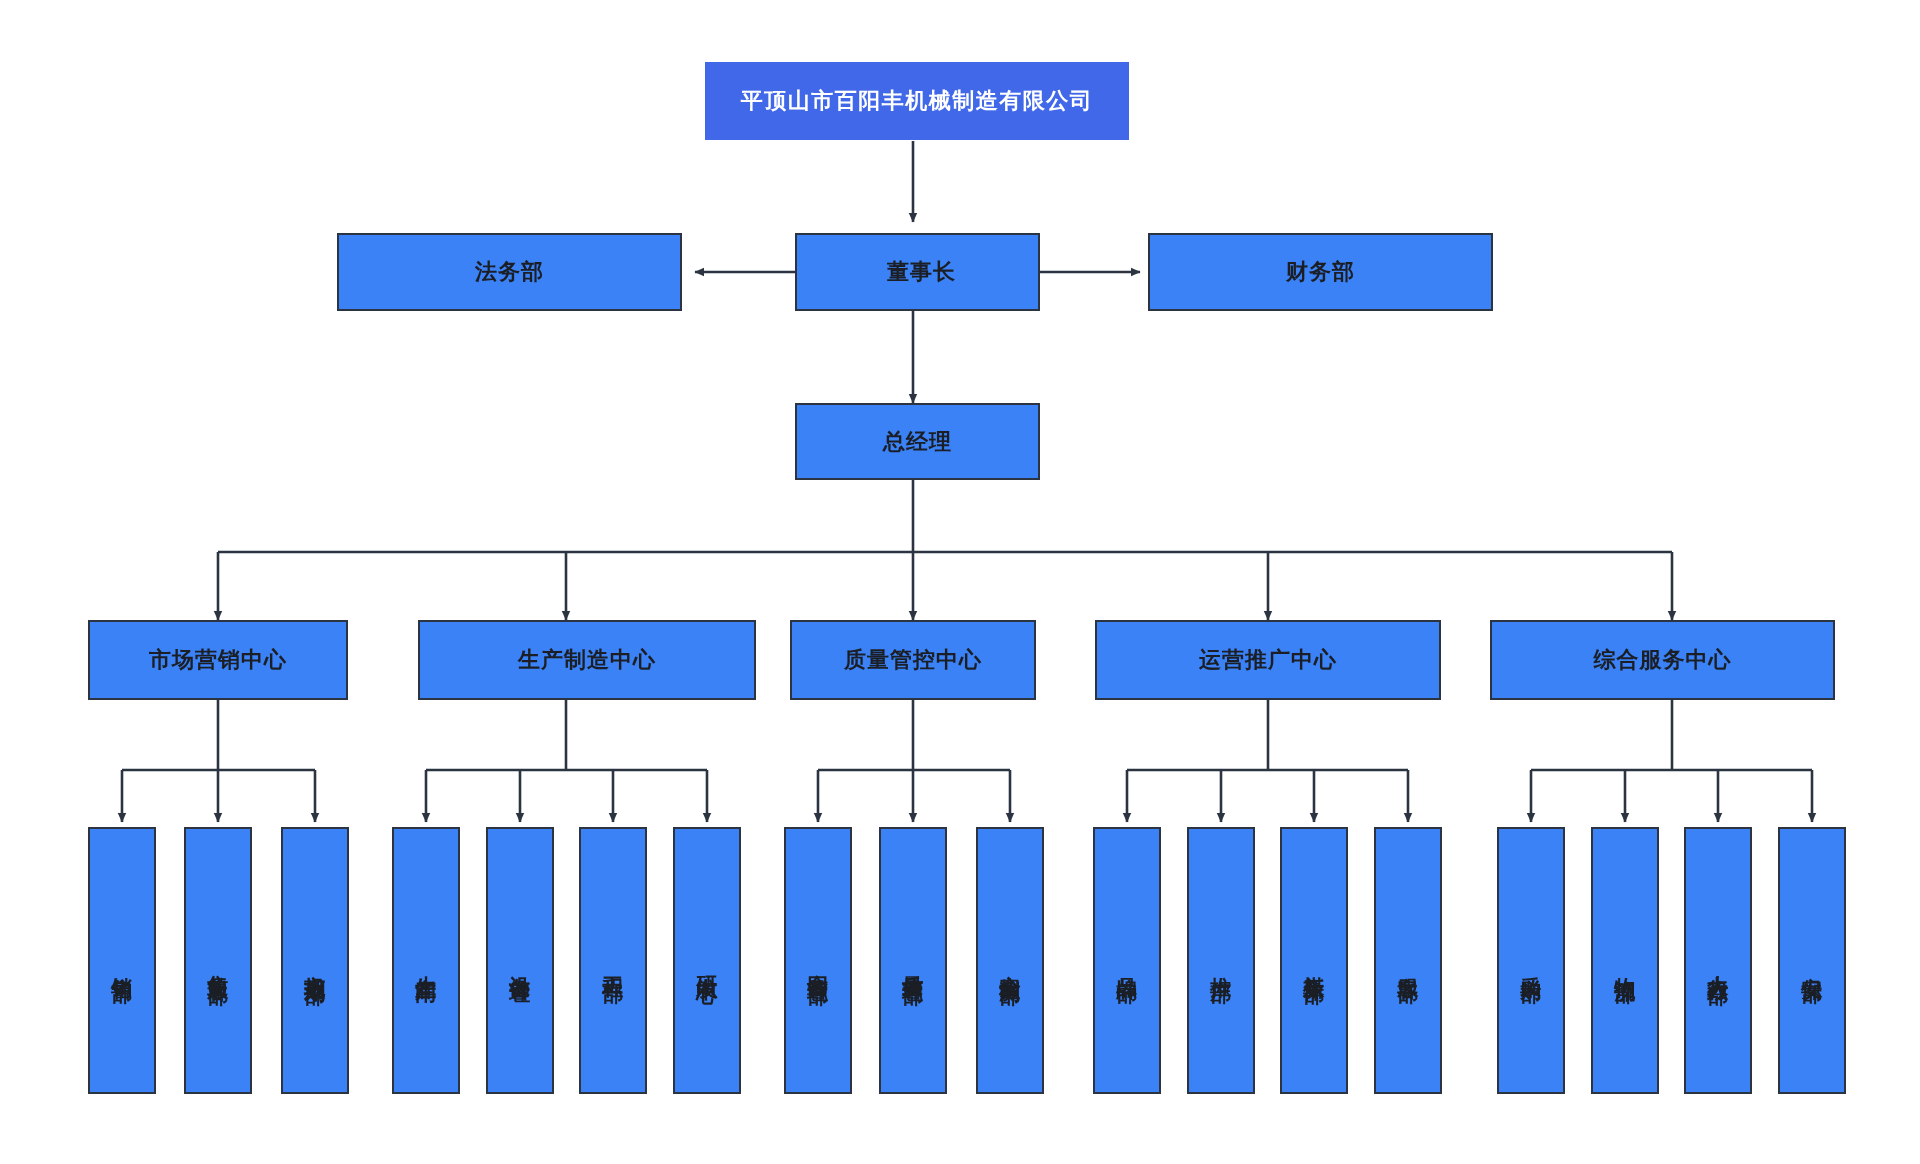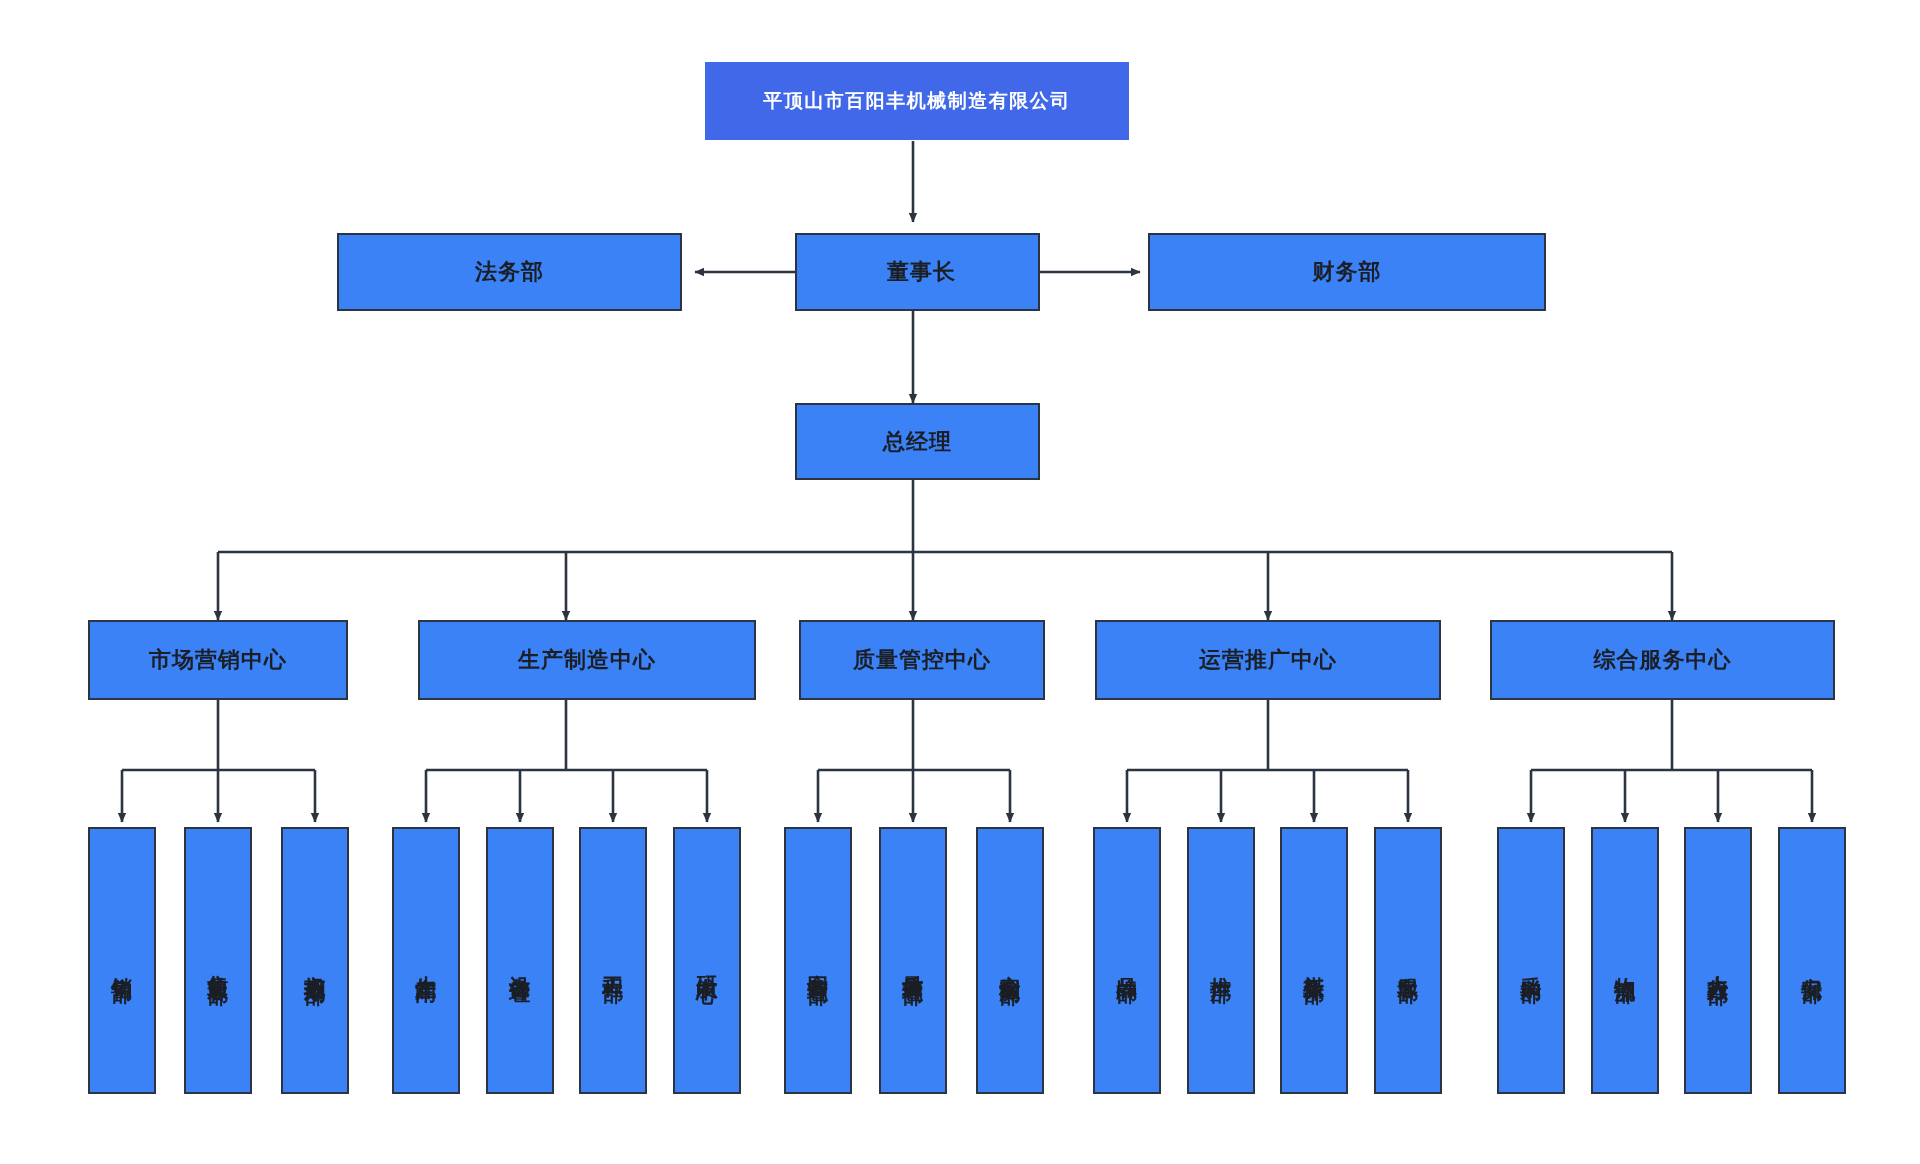--- a/index.html
+++ b/index.html
@@ -34,21 +34,21 @@
     align-items: center;
     justify-content: center;
     color: #1b1f25;
     font-weight: bold;
     letter-spacing: 1px;
   }
   .node.root {
     background: #4068e8;
     border: none;
     color: #ffffff;
-    font-size: 19px;
+    font-size: 22px;
     letter-spacing: 1.5px;
   }
   .node.exec {
     font-size: 22px;
   }
   .node.center {
     font-size: 22px;
   }
   .node.leaf {
     font-size: 21px;
@@ -136,35 +136,35 @@
   </div>
 
   <div class="node exec" style="left:337px; top:233px; width:345px; height:78px;">
     <span>法务部</span>
   </div>
 
   <div class="node exec" style="left:795px; top:233px; width:245px; height:78px;padding-left:8px;">
     <span>董事长</span>
   </div>
 
-  <div class="node exec" style="left:1148px; top:233px; width:398px; height:78px;">
+  <div class="node exec" style="left:1148px; top:233px; width:345px; height:78px;">
     <span>财务部</span>
   </div>
 
   <div class="node exec" style="left:795px; top:403px; width:245px; height:77px;text-align:right;">
     <span>总经理</span>
   </div>
 
   <div class="node center" style="left:88px; top:620px; width:260px; height:80px;">
     <span>市场营销中心</span>
   </div>
   <div class="node center" style="left:398px; top:620px; width:338px; height:80px;margin-left:20px;">
     <span>生产制造中心</span>
   </div>
-  <div class="node center" style="left:790px; top:620px; width:246px; height:80px;margin-left:9px;">
+  <div class="node center" style="left:790px; top:620px; width:246px; height:80px;">
     <span>质量管控中心</span>
   </div>
   <div class="node center" style="left:1095px; top:620px; width:346px; height:80px;">
     <span>运营推广中心</span>
   </div>
   <div class="node center" style="left:1490px; top:620px; width:345px; height:80px;justify-content:center;">
     <span>综合服务中心</span>
   </div>
 
   <div class="node leaf" style="left:88px; top:827px; width:68px; height:267px;">

